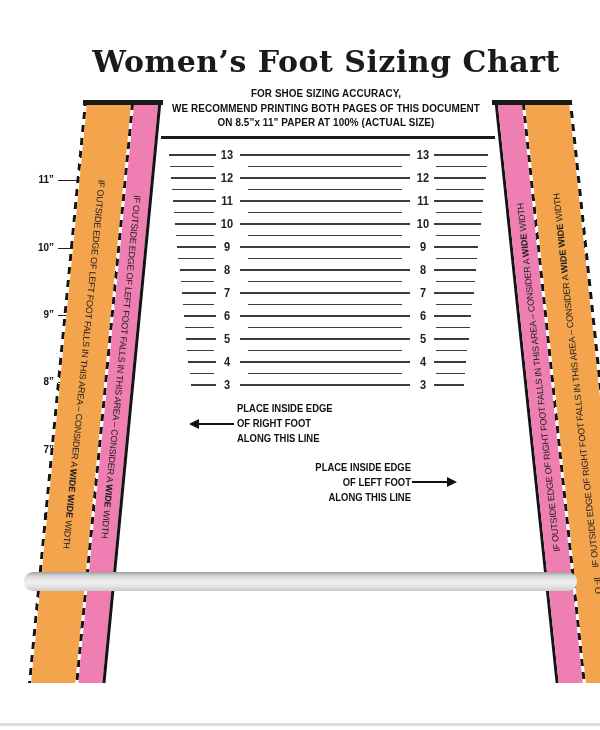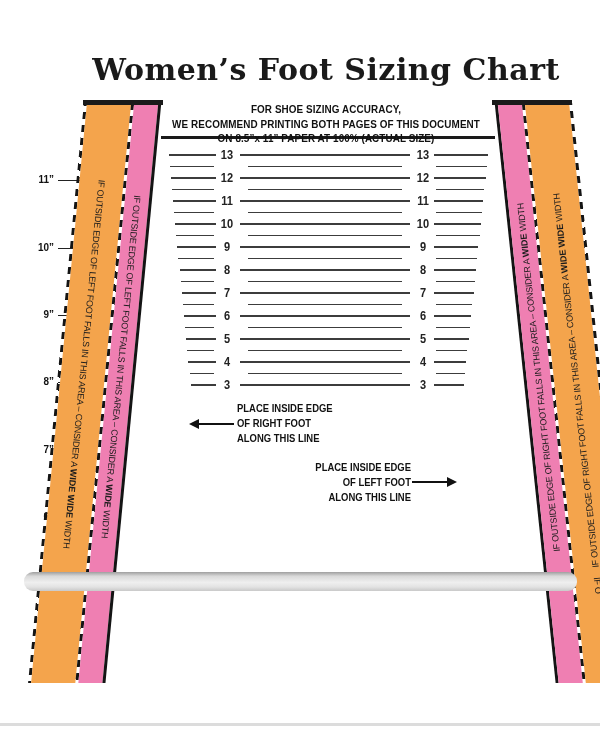--- a/index.html
+++ b/index.html
@@ -4,21 +4,21 @@
 <style>
   html,body { margin:0; padding:0; background:#ffffff; }
   .page {
     position:relative; width:600px; height:730px; background:#ffffff;
     overflow:hidden; font-family:"Liberation Sans", sans-serif;
   }
   
   .header { position:absolute; left:52px; width:548px; top:38px; text-align:center; z-index:4; }
   .title {
     font-family:"DejaVu Serif", serif; font-weight:bold; font-size:30px;
-    color:#1a1a1a; letter-spacing:0.5px; margin:16px; line-height:32px;
+    color:#1a1a1a; letter-spacing:0.5px; margin:8px; line-height:32px;
   }
   .subtitle { margin-top:6px; transform:scaleX(0.86); transform-origin:center top; }
   .subtitle div { font-size:11.5px; font-weight:bold; color:#111; line-height:14.5px; letter-spacing:0.1px; }
   .ruler-label {
     position:absolute; width:26px; text-align:right; font-size:11px; font-weight:bold;
     color:#111; transform:scaleX(0.9); transform-origin:right center;
   }
   .ruler-line { position:absolute; background:#222; }
 
   

